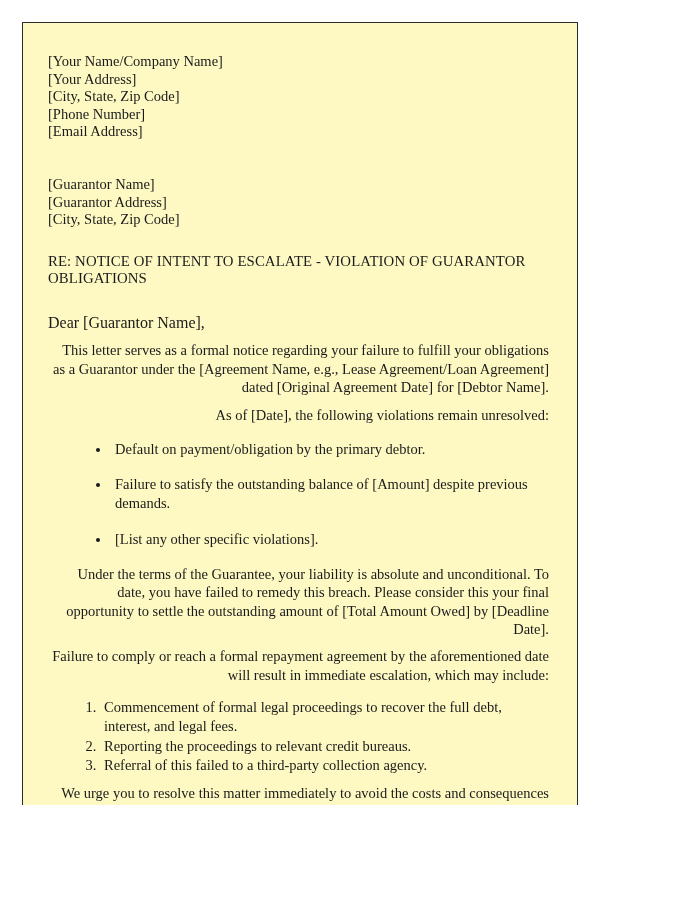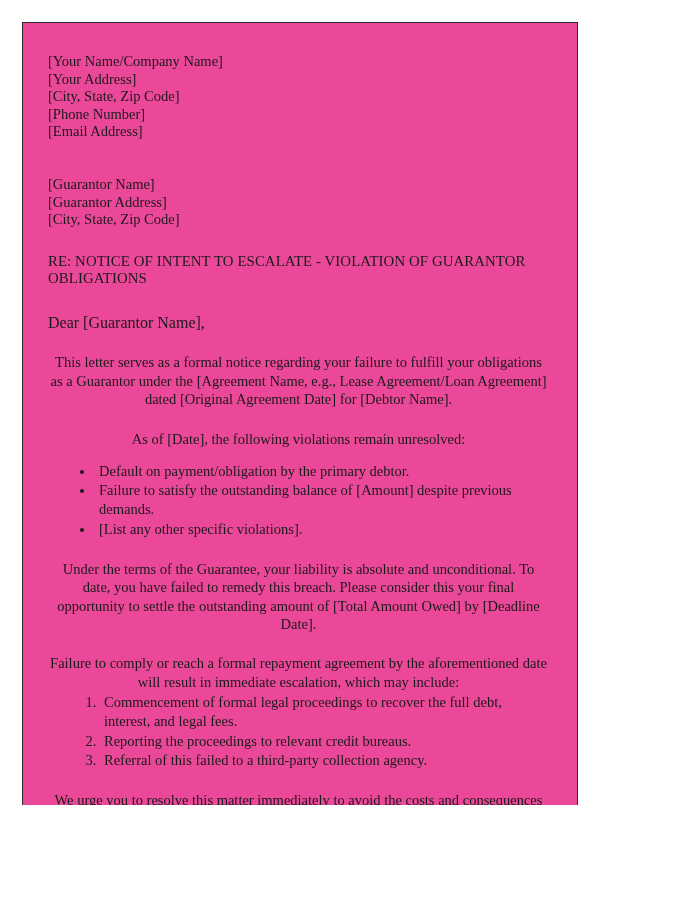--- a/index.html
+++ b/index.html
@@ -18,21 +18,21 @@
     position: absolute;
     left: 22px;
     top: 22px;
     width: 556px;
     height: 783px;
     box-sizing: border-box;
     border-left: 1.5px solid #2b2b2b;
     border-top: 1.5px solid #2b2b2b;
     border-right: 1.5px solid #2b2b2b;
     border-bottom: none;
-    background: #ec4899;
+    background: #fef9c3;
     overflow: hidden;
   }
   .content {
     padding: 30px 28px 0 25px;
   }
   .letter-block {
     font-size: 14.5px;
     line-height: 17.6px;
   }
   .letter-block div {
@@ -43,40 +43,40 @@
   h1.subject {
     font-size: 14.8px;
     font-weight: normal;
     line-height: 17.6px;
     margin: 24px 0 0 0;
     letter-spacing: 0.1px;
   }
   p.para {
     font-size: 14.5px;
     line-height: 18.4px;
-    margin: 21px 0 0 0;
-    text-align: center;
+    margin: 9px 0 0 0;
+    text-align: right;
   }
   p.salutation {
     font-size: 16px;
     line-height: 18.4px;
     margin: 26px 0 0 0;
   }
   ul.bullets {
     margin: 14px 0 0 0;
     padding-left: 47px;
     font-size: 14.5px;
     line-height: 19.2px;
   }
   ul.bullets li {
-    margin: 0;
+    margin: 16px;
     padding-left: 4px;
   }
   ol.numbers {
-    margin: 2px 0 0 0;
+    margin: 14px 0 0 0;
     padding-left: 52px;
     font-size: 14.5px;
     line-height: 19.2px;
   }
   ol.numbers li {
     margin: 0;
     padding-left: 4px;
   }
 </style>
 </head>

